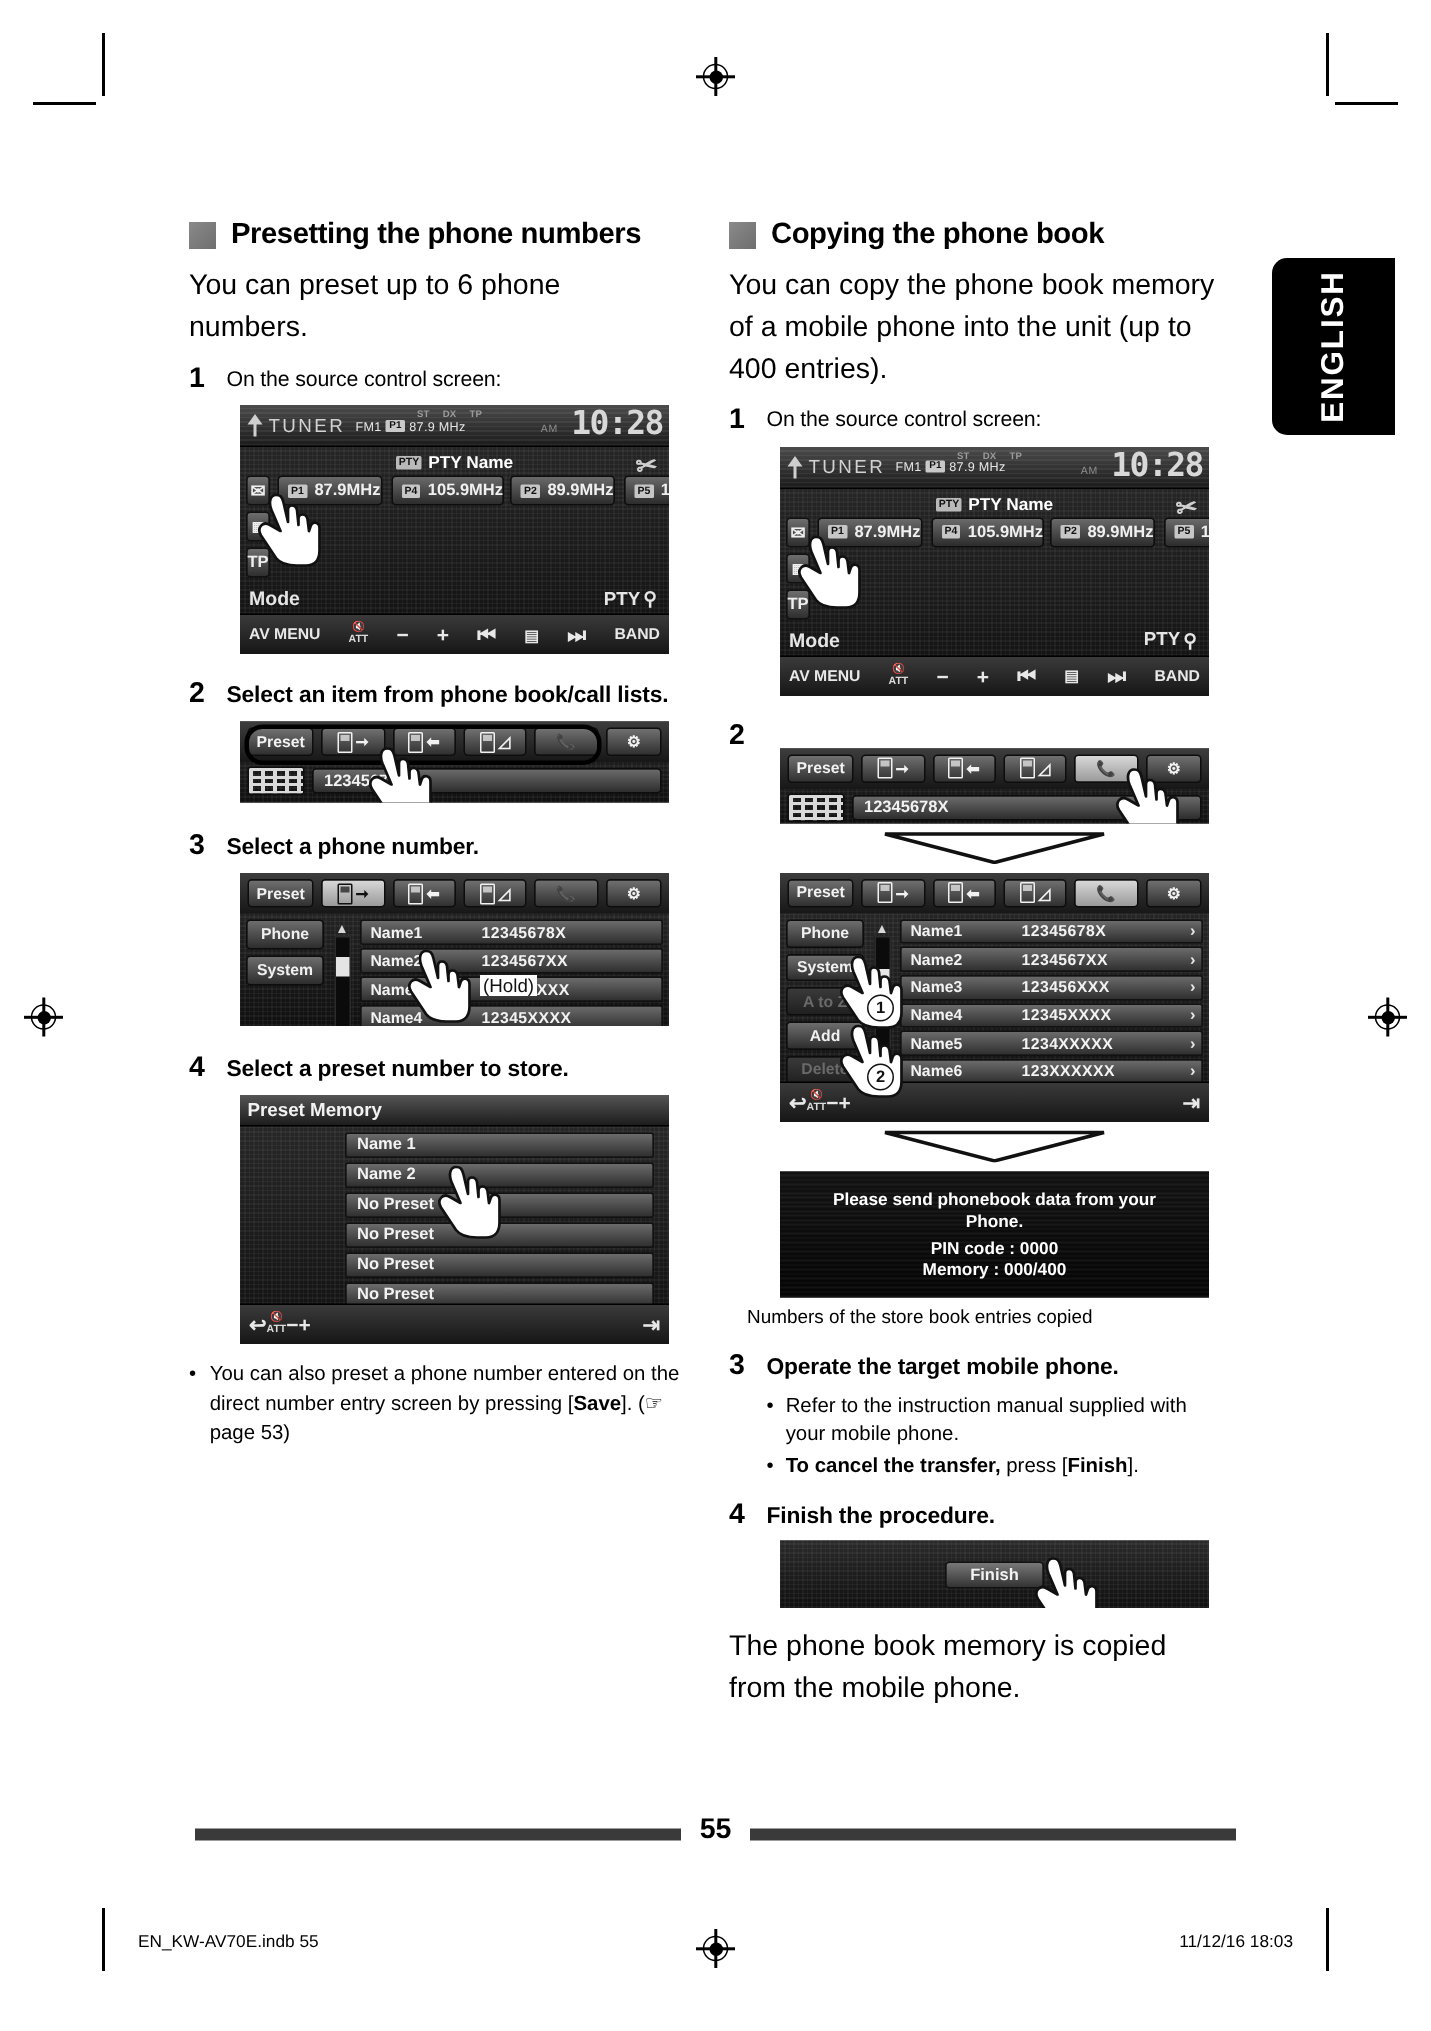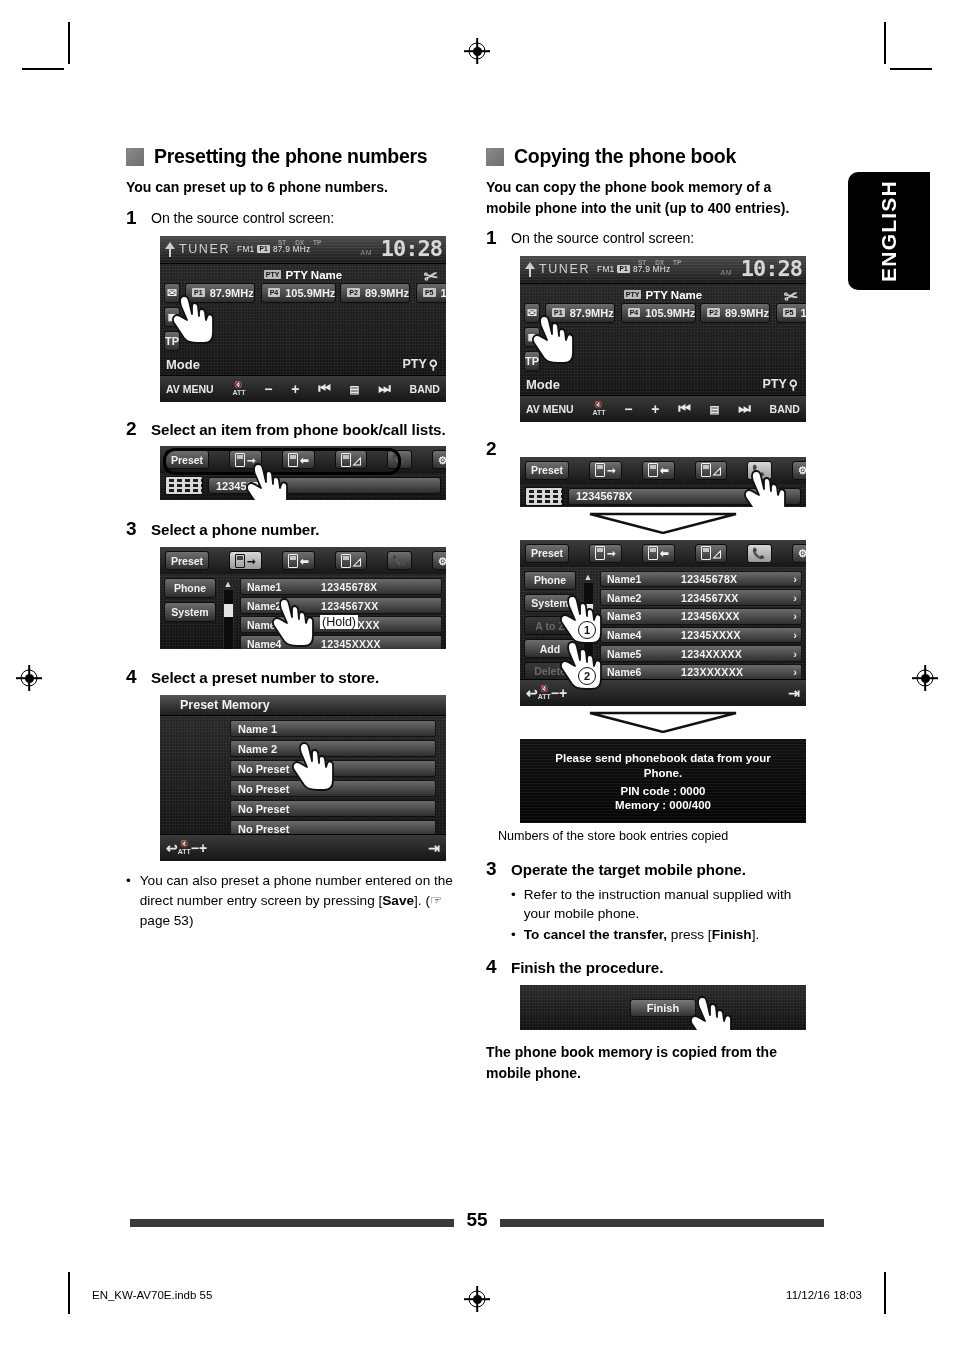--- a/index.html
+++ b/index.html
@@ -30,21 +30,21 @@
 
   
   .col{position:absolute;top:130px;width:332px;}
   .col-left{left:126px;}
   .col-right{left:486px;}
 
   
   .sec-head{display:flex;align-items:center;gap:10px;margin:16px 0 10px 0;}
   .sec-sq{width:18px;height:18px;background:linear-gradient(135deg,#8a8a8a,#6e6e6e);flex:none;}
   .sec-title{font-size:19.5px;font-weight:bold;letter-spacing:-0.3px;line-height:1.1;}
-  .para{font-size:14px;line-height:1.45;margin:0 0 8px 0;font-weight:bold;}
+  .para{font-size:19px;line-height:1.45;margin:0 0 8px 0;}
   .step{display:flex;gap:9px;margin:9px 0 7px 0;align-items:flex-start;}
   .step-n{font-size:19px;font-weight:bold;min-width:16px;line-height:1.15;}
   .step-t{font-size:15.2px;font-weight:bold;line-height:1.28;letter-spacing:-0.1px;padding-top:2px;}
   .step-t.plain{font-weight:normal;font-size:14.2px;}
   .bullets{margin:5px 0 0 0;padding:0;list-style:none;}
   .bullets li{display:flex;gap:8px;font-size:13.6px;line-height:1.42;margin-bottom:2px;}
   .bullets li .dot{flex:none;}
   .note{display:flex;gap:9px;font-size:13.6px;line-height:1.45;margin-top:10px;}
 
   
@@ -101,21 +101,21 @@
   .pty-btn{font-size:12.5px;font-weight:bold;color:#e6e6e6;display:flex;align-items:center;gap:2px;}
   .bottom-bar{
     display:flex;align-items:center;justify-content:space-between;padding:2px 6px;height:22px;
     background:linear-gradient(180deg,#3a3a3a,#161616);border-top:1px solid #000;
   }
   .bb{font-size:10.5px;font-weight:bold;color:#e8e8e8;}
   .bb.sym{font-size:14px;}
   .att{font-size:7px;text-align:center;line-height:8px;color:#dcdcdc;font-weight:bold;}
 
   
-  .tbar{display:flex;align-items:center;gap:20px;padding:4px 5px;background:linear-gradient(180deg,#3d3d3d,#171717);}
+  .tbar{display:flex;align-items:center;gap:5px;padding:4px 5px;background:linear-gradient(180deg,#3d3d3d,#171717);}
   .tbar .tb{
     height:19px;border-radius:3px;display:flex;align-items:center;justify-content:center;gap:2px;
     background:linear-gradient(180deg,#707070,#303030);border:1px solid #0d0d0d;
     font-size:10.5px;font-weight:bold;color:#f2f2f2;box-sizing:border-box;padding:0 5px;
   }
   .tbar .tb.ic{width:46px;}
   .tbar .tb.sel{background:linear-gradient(180deg,#d8d8d8,#9a9a9a);color:#111;}
   .tbar .tb.last{margin-left:auto;width:40px;}
   .ph-ico{display:inline-block;width:8px;height:12px;border:1.4px solid currentColor;border-radius:1px;position:relative;}
   .ph-ico::after{content:"";position:absolute;left:1px;top:1px;right:1px;height:4px;background:currentColor;opacity:.7;}
@@ -144,21 +144,21 @@
     height:17px;border-radius:2px;display:flex;align-items:center;
     background:linear-gradient(180deg,#6b6b6b,#2f2f2f);border:1px solid #111;
     font-size:10.5px;font-weight:bold;color:#f3f3f3;padding:0 4px 0 6px;box-sizing:border-box;
   }
   .lrow .nm{width:74px;}
   .lrow .tel{flex:1;letter-spacing:.3px;}
   .lrow .chev{color:#e8e8e8;font-size:11px;}
 
   
   .pm-title{
-    height:20px;display:flex;align-items:center;padding-left:20px;font-size:12.5px;font-weight:bold;color:#f2f2f2;
+    height:20px;display:flex;align-items:center;padding-left:5px;font-size:12.5px;font-weight:bold;color:#f2f2f2;
     background:linear-gradient(180deg,#555,#1d1d1d);border-bottom:1px solid #000;
   }
   .pm-list{padding:4px 10px 4px 70px;display:flex;flex-direction:column;gap:3px;}
   .pm-item{
     height:17px;border-radius:2px;display:flex;align-items:center;padding-left:7px;
     font-size:11px;font-weight:bold;color:#f3f3f3;
     background:linear-gradient(180deg,#6b6b6b,#2f2f2f);border:1px solid #111;box-sizing:border-box;
   }
 
   

